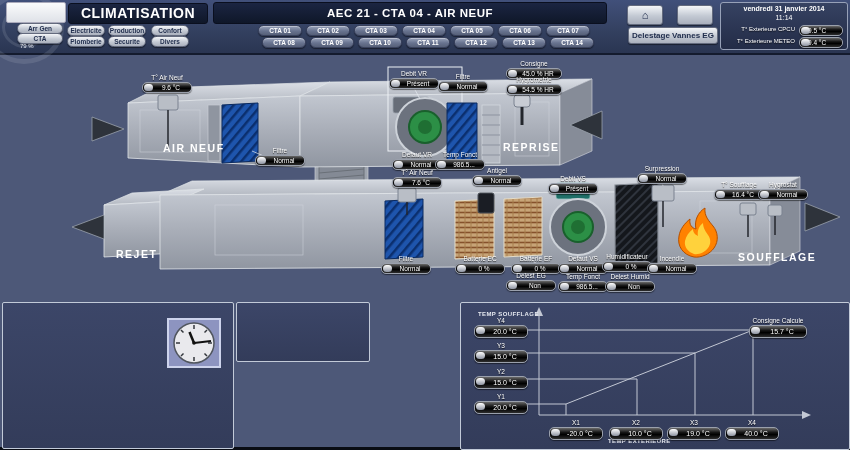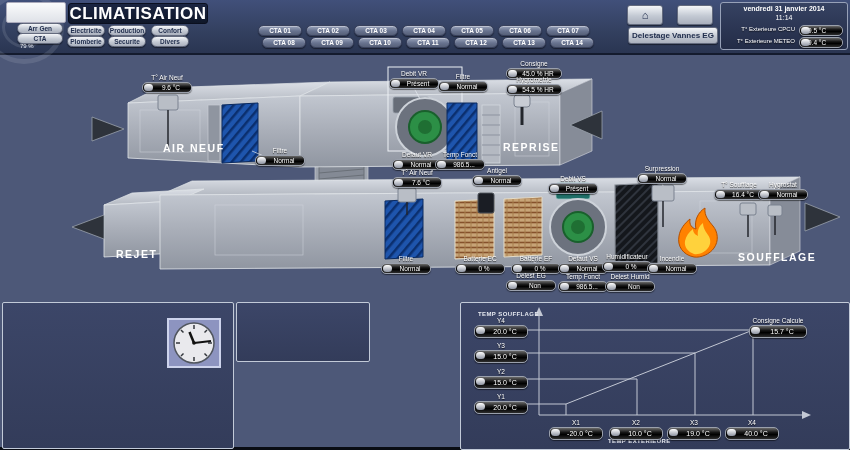--- a/index.html
+++ b/index.html
@@ -60,29 +60,30 @@
 <div class="stage">
 
   <div class="header">
     <div class="wm" style="left:-16px;top:-8px;width:70px;height:62px;"></div>
     <div class="wm" style="left:2px;top:6px;width:40px;height:36px;border-width:3px;"></div>
     <div style="position:absolute;left:6px;top:2px;width:58px;height:19px;border-radius:2px;background:linear-gradient(180deg,#fafbfc,#dfe2e8);border:1px solid #aab;"></div>
     <div class="btn-light" style="left:17px;top:23px;width:44px;height:9px;line-height:9px;">Arr Gen</div>
     <div class="btn-light" style="left:17px;top:33px;width:44px;height:9px;line-height:9px;">CTA</div>
     <div style="position:absolute;left:20px;top:43px;color:#e8ecf4;font-size:6px;">79 %</div>
 
-    <div class="tbox" style="left:68px;top:3px;width:138px;height:19px;font-size:17px;line-height:19px;">CLIMATISATION</div>
+    <div class="tbox" style="left:68px;top:3px;width:138px;height:19px;font-size:14px;line-height:19px;">CLIMATISATION</div>
 
     <div class="btn-light" style="left:67px;top:25px;width:36px;height:9px;line-height:9px;">Electricite</div>
     <div class="btn-light" style="left:108px;top:25px;width:36px;height:9px;line-height:9px;">Production</div>
     <div class="btn-light" style="left:151px;top:25px;width:36px;height:9px;line-height:9px;">Confort</div>
     <div class="btn-light" style="left:67px;top:36px;width:36px;height:9px;line-height:9px;">Plomberie</div>
     <div class="btn-light" style="left:108px;top:36px;width:36px;height:9px;line-height:9px;">Securite</div>
     <div class="btn-light" style="left:151px;top:36px;width:36px;height:9px;line-height:9px;">Divers</div>
 
+    <div class="tbox" style="left:213px;top:2px;width:392px;height:20px;font-size:11.5px;line-height:20px;">AEC 21 - CTA 04 - AIR NEUF</div>
 
     <div class="btn-cta" style="left:258px;top:25px;width:42px;height:9px;line-height:9px;">CTA 01</div>
     <div class="btn-cta" style="left:306px;top:25px;width:42px;height:9px;line-height:9px;">CTA 02</div>
     <div class="btn-cta" style="left:354px;top:25px;width:42px;height:9px;line-height:9px;">CTA 03</div>
     <div class="btn-cta" style="left:402px;top:25px;width:42px;height:9px;line-height:9px;">CTA 04</div>
     <div class="btn-cta" style="left:450px;top:25px;width:42px;height:9px;line-height:9px;">CTA 05</div>
     <div class="btn-cta" style="left:498px;top:25px;width:42px;height:9px;line-height:9px;">CTA 06</div>
     <div class="btn-cta" style="left:546px;top:25px;width:42px;height:9px;line-height:9px;">CTA 07</div>
     <div class="btn-cta" style="left:262px;top:37px;width:42px;height:9px;line-height:9px;">CTA 08</div>
     <div class="btn-cta" style="left:310px;top:37px;width:42px;height:9px;line-height:9px;">CTA 09</div>

